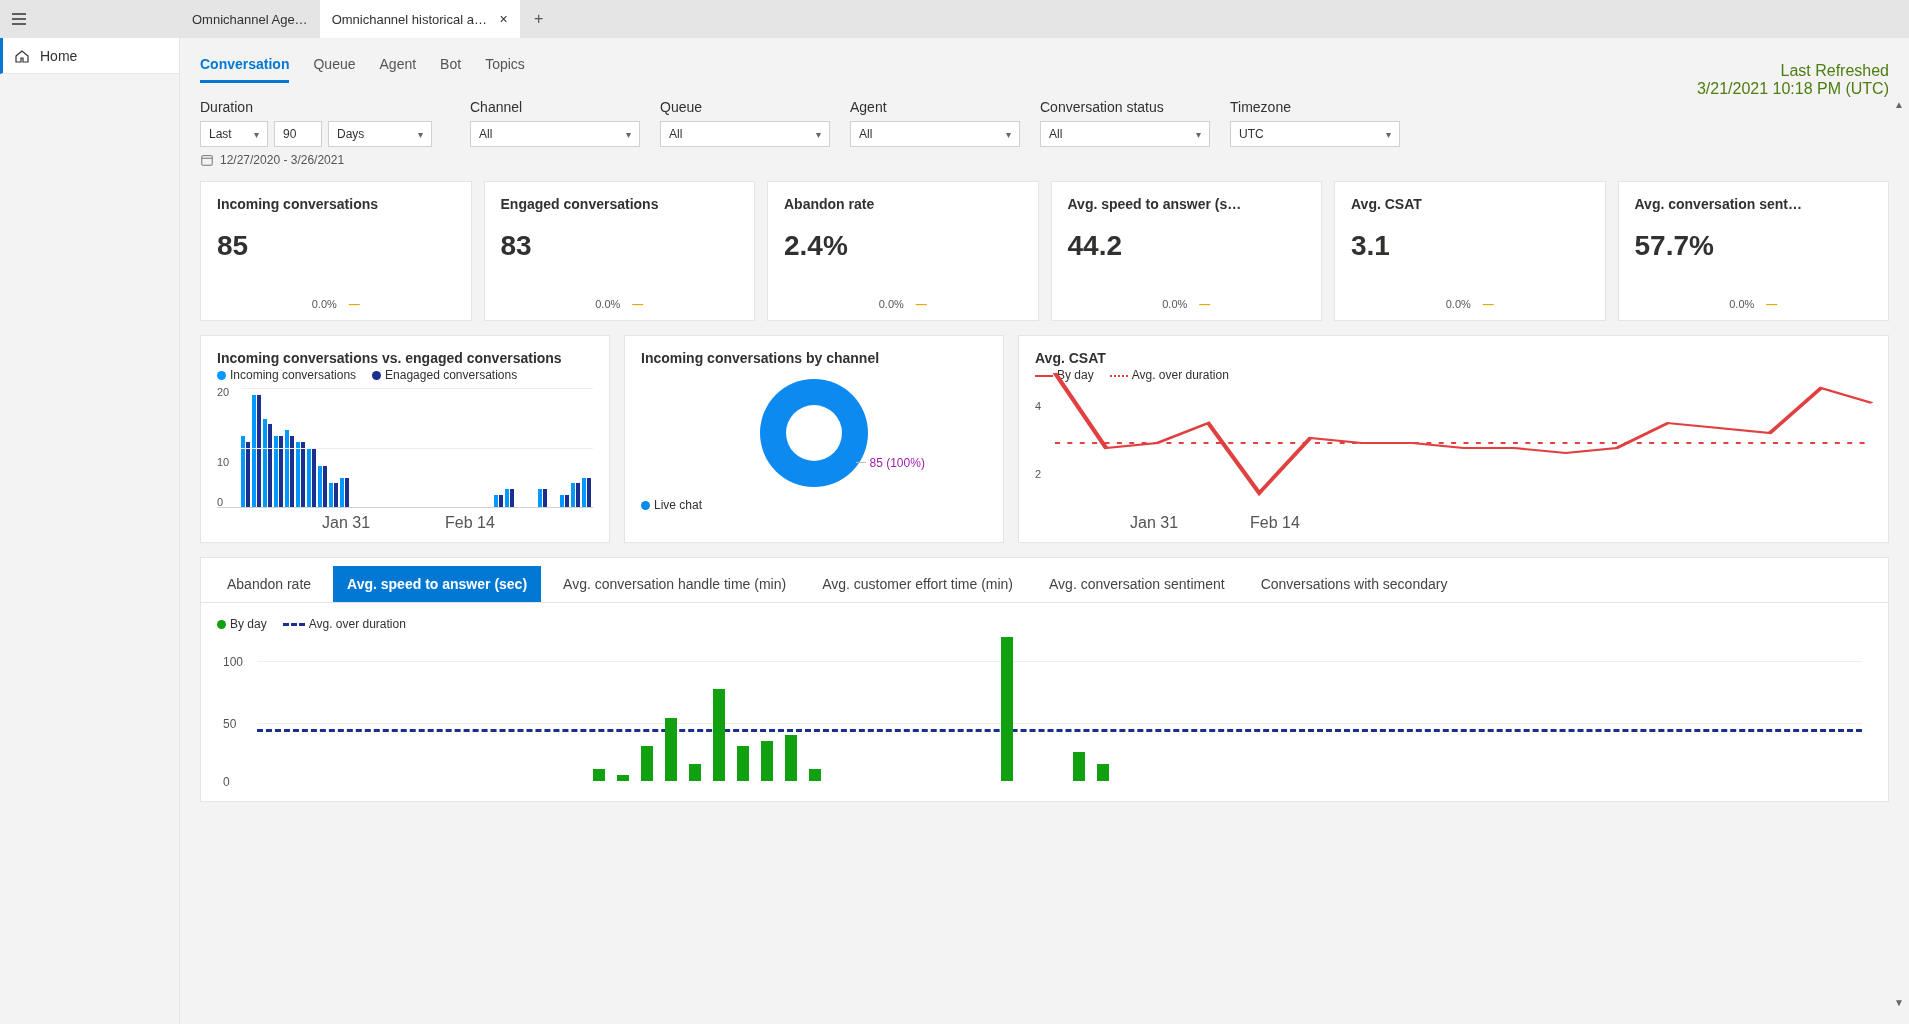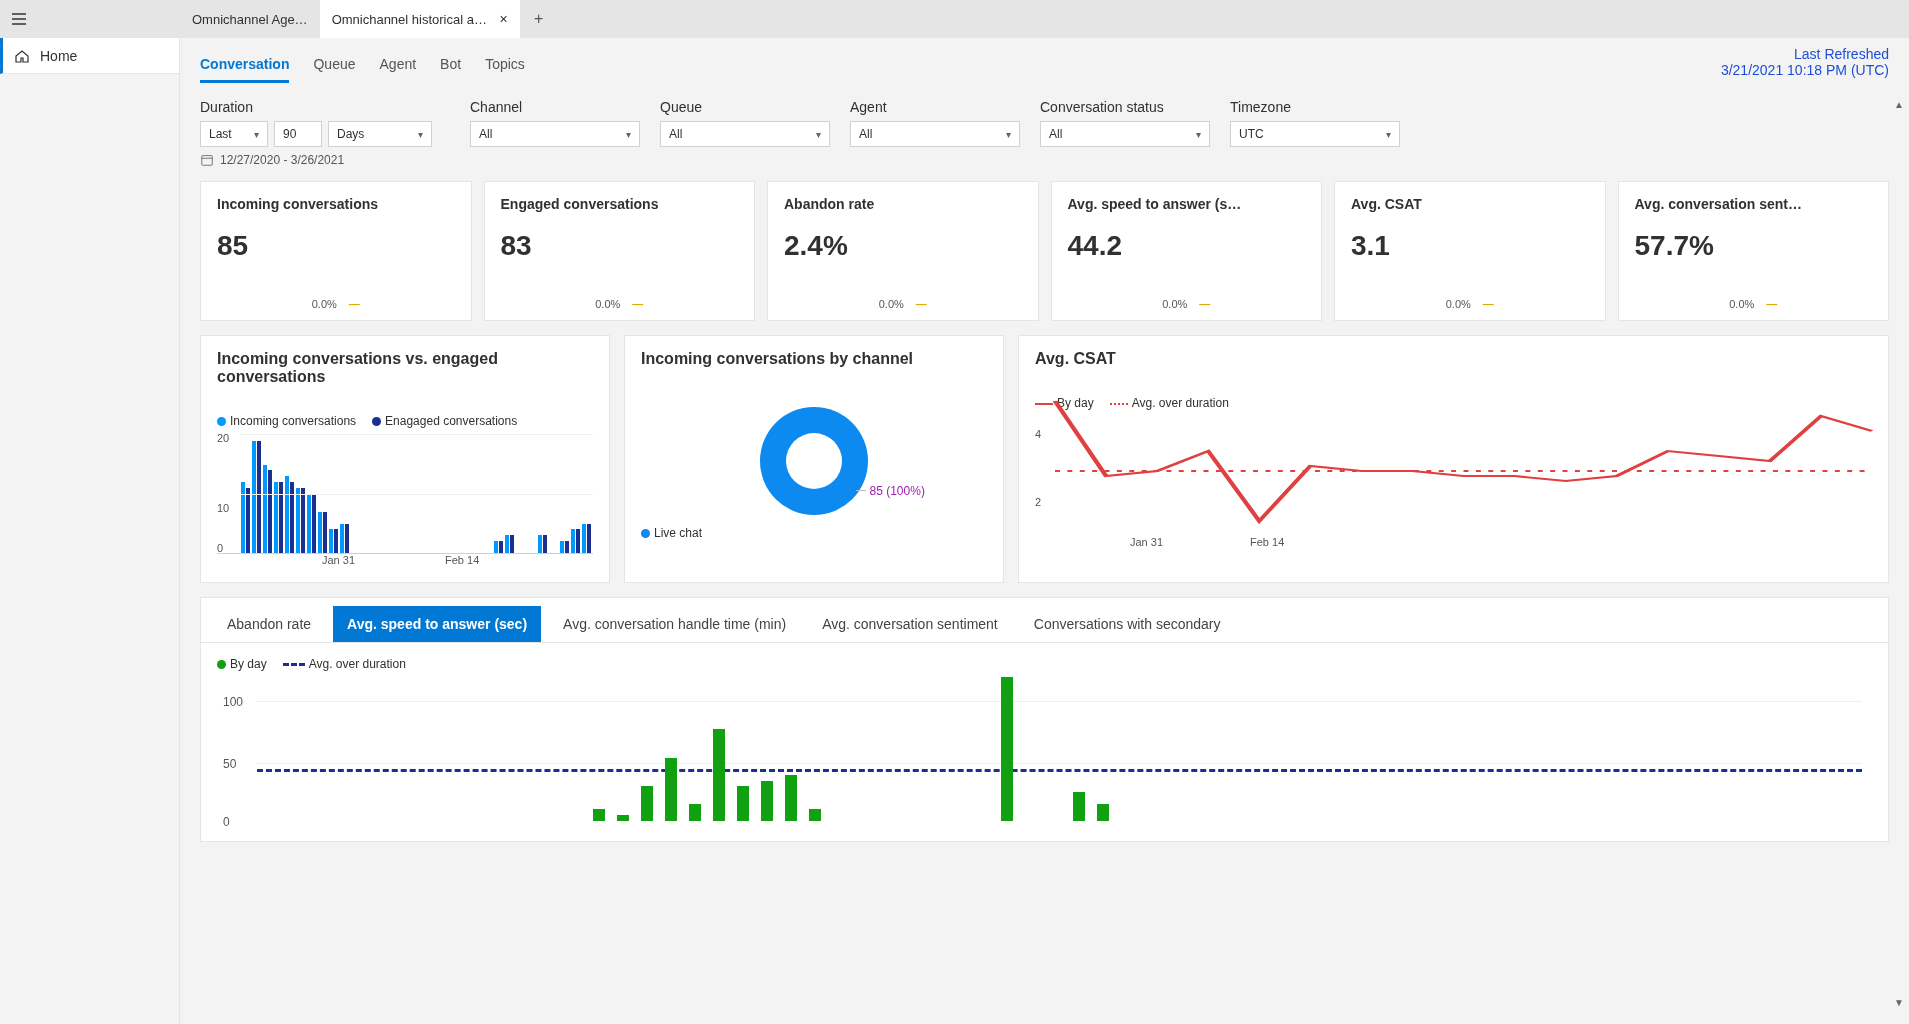--- a/index.html
+++ b/index.html
@@ -24,21 +24,21 @@
   .sidebar { width: 180px; background: #f3f3f3; border-right: 1px solid #e5e5e5; }
   .sidebar-item { display: flex; align-items: center; height: 36px; padding: 0 14px; gap: 10px; font-size: 14px; cursor: pointer; background:#fff; border-bottom:1px solid #e8e8e8; }
   .sidebar-item.active { border-left: 3px solid #0078d4; padding-left: 11px; }
   .sidebar-item svg { width: 16px; height: 16px; }
 
   
   .main { flex: 1; background: #f3f3f3; display: flex; flex-direction: column; overflow: hidden; }
   .subnav { display: flex; align-items: flex-end; padding: 10px 20px 0 20px; gap: 24px; background:#f3f3f3; position:relative; }
   .subnav-tab { padding: 8px 0; font-size: 14px; cursor: pointer; border-bottom: 3px solid transparent; color:#555; }
   .subnav-tab.active { border-bottom-color: #0078d4; color:#0078d4; font-weight:600; }
-  .refreshed { position:absolute; right:20px; top:8px; text-align:right; font-size:14px; color:#1d4ed8; }
+  .refreshed { position:absolute; right:20px; top:24px; text-align:right; font-size:16px; color:#4d7c0f; }
 
   .scroll-area { flex:1; overflow-y:auto; padding: 16px 20px; position:relative; }
   .scroll-indicator { position:absolute; right:4px; top:16px; bottom:16px; width:12px; display:flex; flex-direction:column; justify-content:space-between; align-items:center; }
   .scroll-indicator .tri { font-size:10px; color:#666; }
 
   
   .filters { display: flex; gap: 20px; margin-bottom: 6px; align-items:center; }
   .filter { display: flex; flex-direction: column; gap: 6px; }
   .filter-label { font-size: 14px; color:#323130; }
   .filter-row { display:flex; gap:6px; }
@@ -52,41 +52,41 @@
   .kpi-row { display:flex; gap:12px; margin-bottom:14px; }
   .kpi { flex:1; background:#fff; border:1px solid #e5e5e5; padding:14px 16px 10px 16px; display:flex; flex-direction:column; min-width:0;}
   .kpi-title { font-size:14px; font-weight:600; margin-bottom:18px; white-space:nowrap; overflow:hidden; text-overflow:ellipsis; }
   .kpi-value { font-size:28px; font-weight:600; text-align:left; margin-bottom:36px; }
   .kpi-foot { display:flex; gap:12px; justify-content:center; align-items:center; font-size:11px; color:#555; }
   .kpi-foot .dash { color:#e0a800; font-weight:bold; }
 
   
   .chart-row { display:flex; gap:14px; margin-bottom:14px; }
   .chart-card { background:#fff; border:1px solid #e5e5e5; padding:14px 16px; }
-  .chart-card h3 { font-size:16px; font-weight:600; margin-bottom:28px; }
+  .chart-card h3 { font-size:14px; font-weight:600; margin-bottom:2px; }
   .legend { display:flex; gap:16px; font-size:12px; margin-bottom:6px; align-items:center; }
   .legend .dot { display:inline-block; width:9px; height:9px; border-radius:50%; margin-right:4px; position:relative; top:1px;}
   .legend .line { display:inline-block; width:18px; height:2px; margin-right:4px; position:relative; top:-2px;}
   .legend .dashline { display:inline-block; width:18px; border-top:2px dotted; margin-right:4px; position:relative; top:-2px;}
 
   .chart-area { position:relative; }
 
   .card-a { flex: 0 0 380px; }
   .card-b { flex: 0 0 380px; }
   .card-c { flex: 1; }
 
   .axis-label { position:absolute; font-size:11px; color:#555; }
 
   
   .barchart { height:120px; display:flex; align-items:flex-end; gap:0; padding-left:24px; border-bottom:1px solid #d0d0d0; position:relative; }
   .barchart .grid { position:absolute; left:24px; right:0; border-top:1px solid #eee; }
   .barpair { display:flex; gap:1px; width:9px; margin-right:2px; align-items:flex-end;}
   .barpair .b1 { width:4px; background:#0099ff; }
   .barpair .b2 { width:4px; background:#1a2f8f; }
-  .x-labels { display:flex; padding-left:24px; font-size:11px; color:#555; margin-top:0; position:relative; height:14px;}
+  .x-labels { display:flex; padding-left:24px; font-size:16px; color:#555; margin-top:6px; position:relative; height:14px;}
 
   
   .donut-wrap { display:flex; justify-content:center; align-items:center; height:130px; position:relative;}
   .donut { width:108px; height:108px; border-radius:50%; background:#0d8af0; position:relative; }
   .donut::after { content:""; position:absolute; inset:26px; background:#fff; border-radius:50%; }
   .donut-label { position:absolute; left:62%; top:88px; font-size:12px; color:#a21caf; }
   .donut-label::before{ content:""; display:inline-block; width:10px; height:1px; border-top:1px solid #bbb; margin-right:4px; position:relative; top:-3px;}
 
   
   .linechart { height:120px; position:relative; padding-left:20px;}
@@ -451,20 +451,21 @@
               <span style="position:absolute; left:95px">Jan 31</span>
               <span style="position:absolute; left:215px">Feb 14</span>
             </div>
           </div>
         </div>
 
         <div class="metric-tabs">
           <div class="metric-tab">Abandon rate</div>
           <div class="metric-tab active">Avg. speed to answer (sec)</div>
           <div class="metric-tab">Avg. conversation handle time (min)</div>
+          <div class="metric-tab">Avg. customer effort time (min)</div>
           <div class="metric-tab">Avg. conversation sentiment</div>
           <div class="metric-tab">Conversations with secondary</div>
         </div>
         <div class="big-card">
           <div class="legend">
             <span><span class="dot" style="background:#10a010"></span><span>By day</span></span>
             <span><span style="display:inline-block;width:22px;border-top:3px dashed #1a2f8f;position:relative;top:-2px;margin-right:4px"></span><span>Avg. over duration</span></span>
           </div>
           <div class="bigbars">
             <span class="yl" style="top:18px">100</span>

